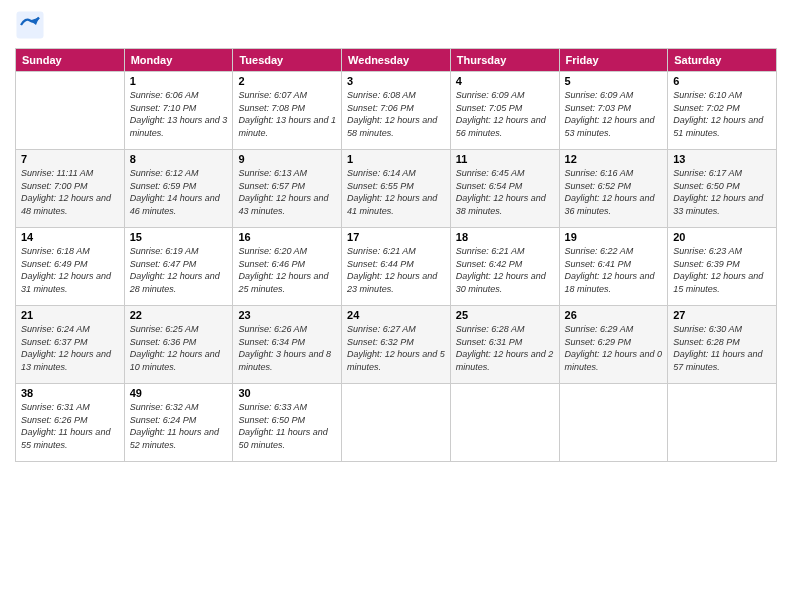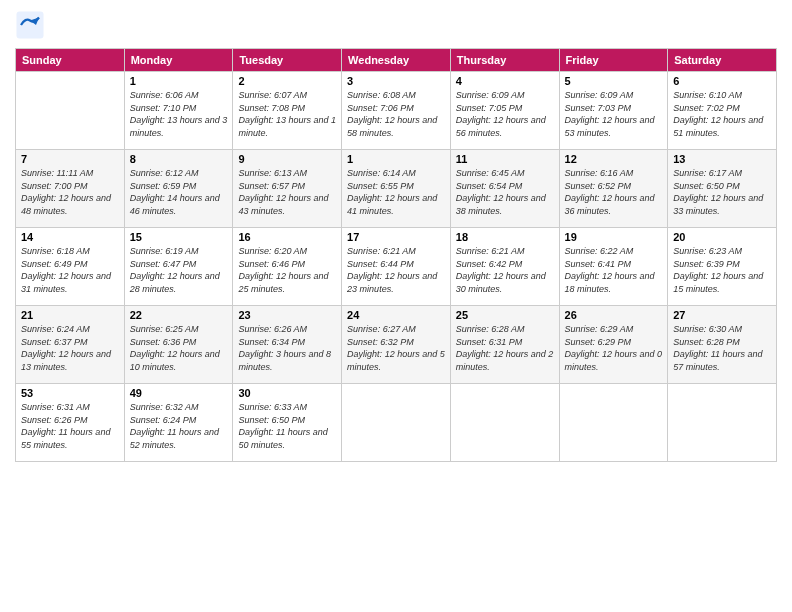--- a/index.html
+++ b/index.html
@@ -343,21 +343,21 @@
         <span class="day-num">27</span>
         <div class="day-info">
           <div>Sunrise: 6:30 AM</div>
           <div>Sunset: 6:28 PM</div>
           <div>Daylight: 11 hours and 57 minutes.</div>
         </div>
       </td>
         </tr>
         <tr>
           <td>
-        <span class="day-num">53</span>
+        <span class="day-num">38</span>
         <div class="day-info">
           <div>Sunrise: 6:31 AM</div>
           <div>Sunset: 6:26 PM</div>
           <div>Daylight: 11 hours and 55 minutes.</div>
         </div>
       </td>
           <td>
         <span class="day-num">49</span>
         <div class="day-info">
           <div>Sunrise: 6:32 AM</div>

